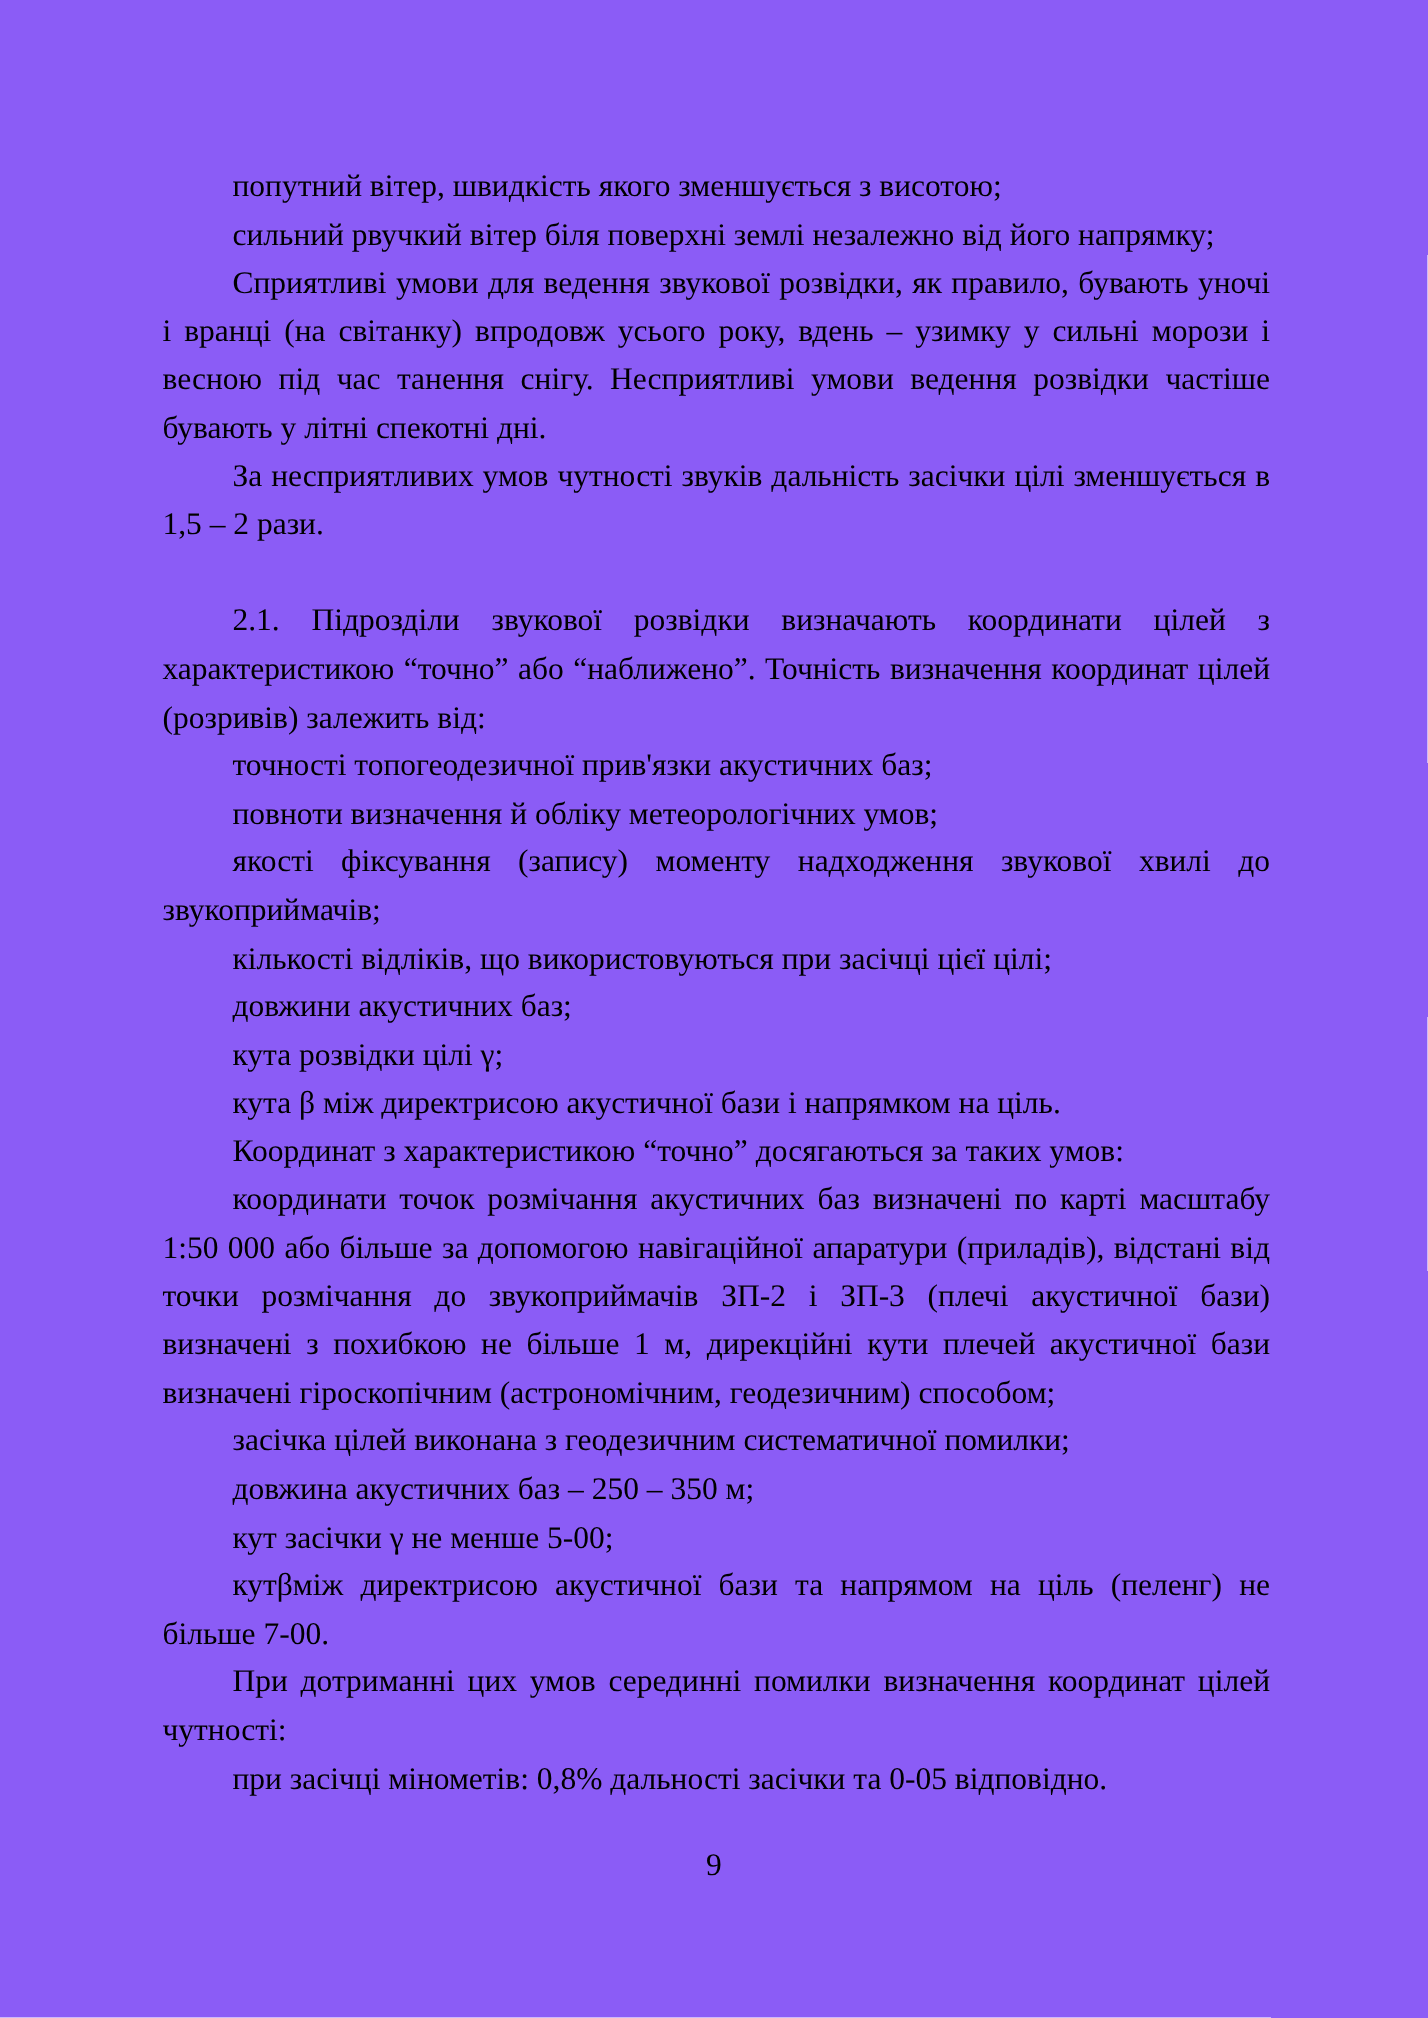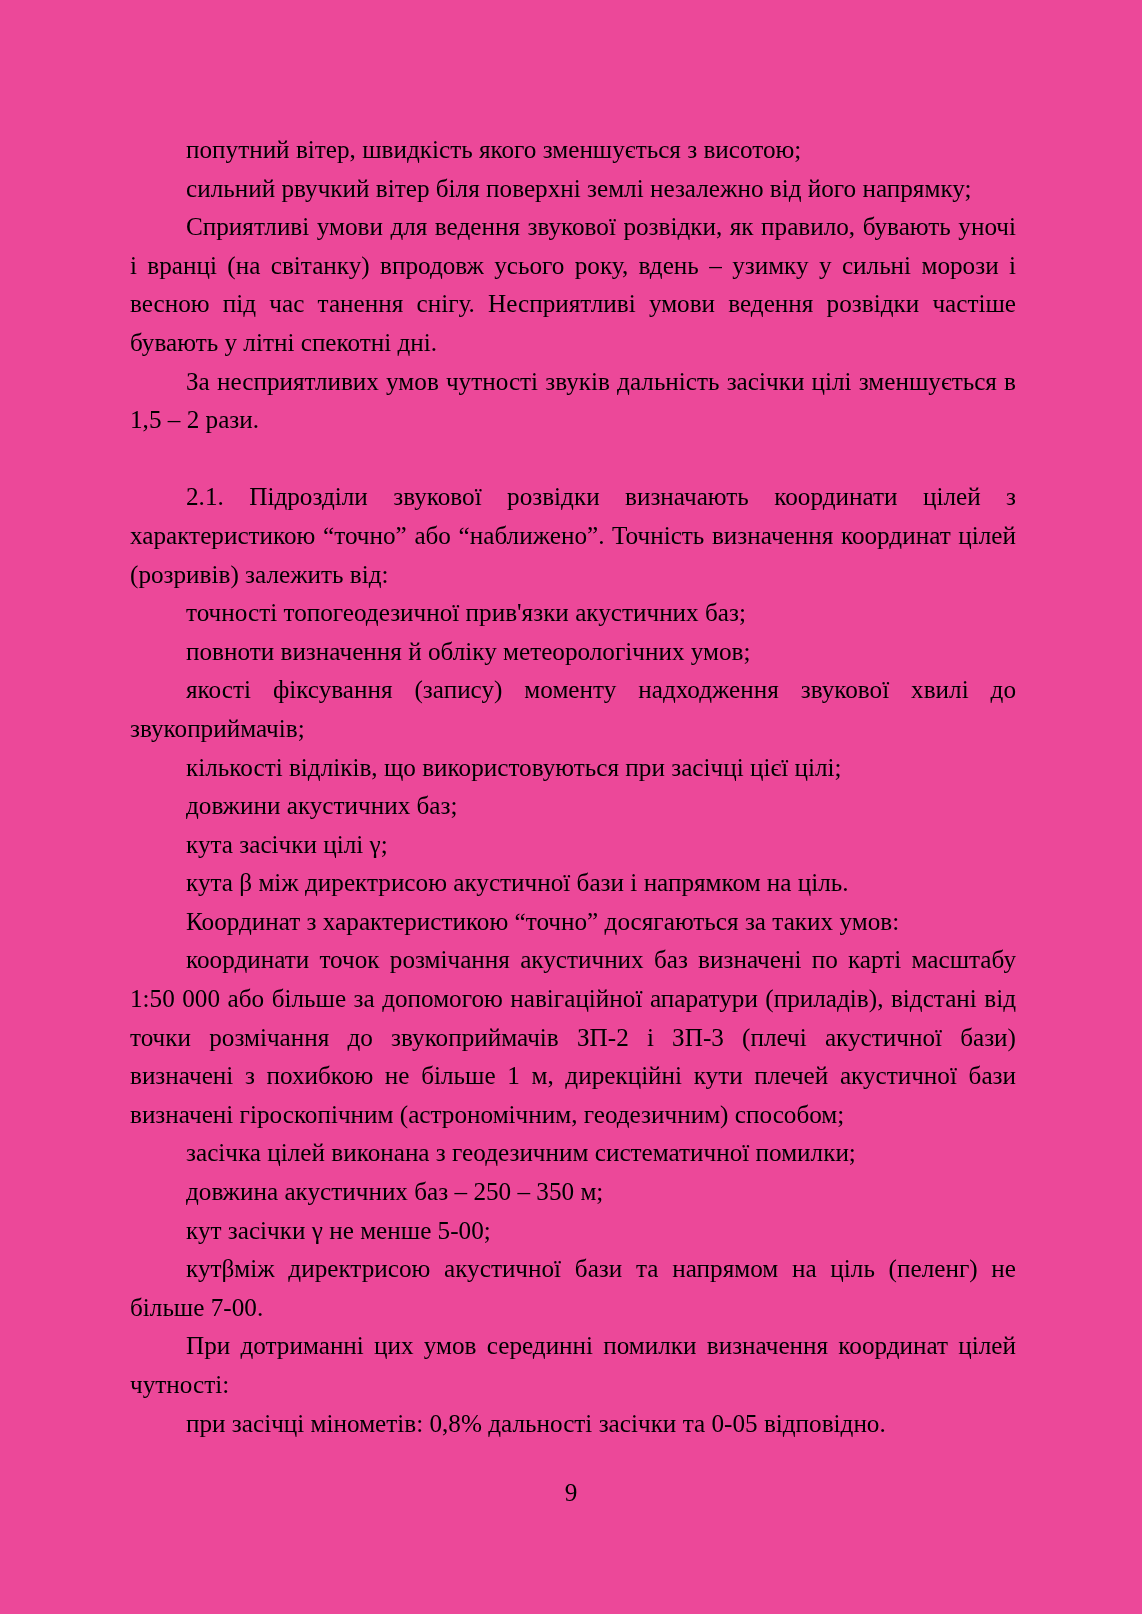--- a/index.html
+++ b/index.html
@@ -5,21 +5,21 @@
 <style>
   html, body {
     margin: 0;
     padding: 0;
     background: #ffffff;
   }
   .page {
     position: relative;
     width: 1142px;
     height: 1614px;
-    background: #ec4899;
+    background: #8b5cf6;
     margin: 0 auto;
     overflow: hidden;
     box-sizing: border-box;
   }
   .text-block {
     position: absolute;
     left: 130px;
     top: 131px;
     width: 886px;
     font-family: "Liberation Serif", "DejaVu Serif", serif;
@@ -78,21 +78,21 @@
     <p class="indent">точності топогеодезичної прив'язки акустичних баз;</p>
 
     <p class="indent">повноти визначення й обліку метеорологічних умов;</p>
 
     <p class="indent">якості фіксування (запису) моменту надходження звукової хвилі до звукоприймачів;</p>
 
     <p class="indent">кількості відліків, що використовуються при засічці цієї цілі;</p>
 
     <p class="indent">довжини акустичних баз;</p>
 
-    <p class="indent">кута засічки цілі γ;</p>
+    <p class="indent">кута розвідки цілі γ;</p>
 
     <p class="indent">кута β між директрисою акустичної бази і напрямком на ціль.</p>
 
     <p class="indent">Координат з характеристикою “точно” досягаються за таких умов:</p>
 
     <p class="indent">координати точок розмічання акустичних баз визначені по карті масштабу 1:50 000 або більше за допомогою навігаційної апаратури (приладів), відстані від точки розмічання до звукоприймачів ЗП-2 і ЗП-3 (плечі акустичної бази) визначені з похибкою не більше 1 м, дирекційні кути плечей акустичної бази визначені гіроскопічним (астрономічним, геодезичним) способом;</p>
 
     <p class="indent">засічка цілей виконана з геодезичним систематичної помилки;</p>
 
 

